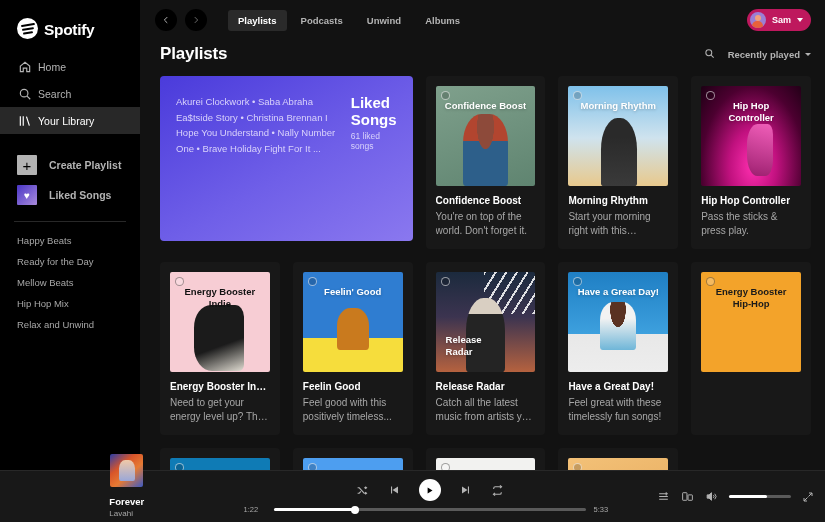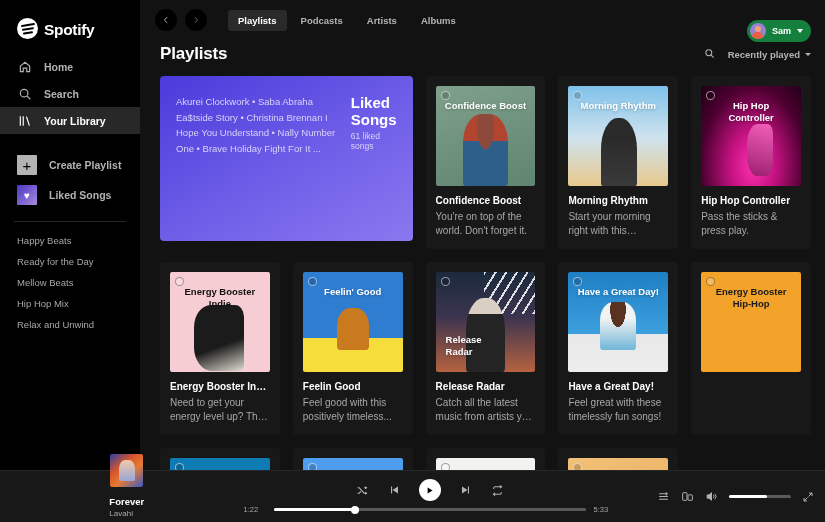--- a/index.html
+++ b/index.html
@@ -35,23 +35,23 @@
     border-radius: 2px;
   }
   .logo-mark i:nth-child(1){ left:3.5px; top:6px; width:14px; height:2.4px; border-radius:2px; transform: rotate(-9deg);}
   .logo-mark i:nth-child(2){ left:4.5px; top:10px; width:12px; height:2.1px; border-radius:2px; transform: rotate(-9deg);}
   .logo-mark i:nth-child(3){ left:5.5px; top:13.6px; width:9.5px; height:1.8px; border-radius:2px; transform: rotate(-9deg);}
   .logo-text {
     color:#fff; font-size:15.5px; font-weight:700; letter-spacing:-0.3px;
   }
 
   .nav-item {
-    display:flex; align-items:center; gap:12px;
+    display:flex; align-items:center; gap:6px;
     height:27px; padding-left:17px;
-    color:#b3b3b3; font-size:10.5px; font-weight:700;
+    color:#b3b3b3; font-size:10.5px; font-weight:400;
     cursor:pointer;
   }
   .nav-item.active { background:#282828; color:#fff; }
   .nav-item .ic { width:15px; height:15px; flex:none; display:flex; align-items:center; justify-content:center;}
   .nav-item .ic svg { display:block; }
 
   .lib-actions { margin-top:16px; }
   .lib-row {
     display:flex; align-items:center; gap:12px;
     height:30px; padding-left:17px;
@@ -88,23 +88,23 @@
     color:#b3b3b3; cursor:pointer; flex:none;
   }
   .navbtn.fwd { color:#696969; }
   .tabs { display:flex; align-items:center; gap:4px; margin-left:13px; }
   .tab {
     font-size:9.5px; font-weight:700; color:#b3b3b3;
     padding:5px 10px; border-radius:3px; cursor:pointer;
   }
   .tab.active { background:#2a2a2a; color:#fff; }
   .user {
-    position:absolute; right:14px; top:20px;
+    position:absolute; right:14px; top:9px;
     display:flex; align-items:center; gap:6px;
-    background:#15803d; border-radius:11px; padding:3px 8px 3px 3px;
+    background:#be185d; border-radius:11px; padding:3px 8px 3px 3px;
     cursor:pointer;
   }
   .avatar {
     width:16px; height:16px; border-radius:50%;
     background:#9b7fd4; position:relative; overflow:hidden; flex:none;
   }
   .avatar .head{ position:absolute; left:5px; top:2.5px; width:6px; height:6px; border-radius:50%; background:#f2a07b;}
   .avatar .body{ position:absolute; left:2.5px; top:9px; width:11px; height:8px; border-radius:5px 5px 0 0; background:#e8613c;}
   .user-name { color:#fff; font-size:9px; font-weight:700; }
   .caret { width:0;height:0;border-left:3.5px solid transparent;border-right:3.5px solid transparent;border-top:4px solid #fff;}
@@ -311,21 +311,21 @@
           </svg>
       </div>
       <div class="navbtn fwd">
         <svg width="10" height="10" viewBox="0 0 24 24" fill="none" stroke="currentColor" stroke-width="2.4">
             <path d="M9 5l7 7-7 7"></path>
           </svg>
       </div>
       <div class="tabs">
         <div class="tab active">Playlists</div>
         <div class="tab">Podcasts</div>
-        <div class="tab">Artists</div>
+        <div class="tab">Unwind</div>
         <div class="tab">Albums</div>
       </div>
       <div class="user">
         <span class="avatar">
             <span class="head"></span>
             <span class="body"></span>
           </span>
         <span class="user-name">Sam</span>
         <span class="caret"></span>
       </div>

